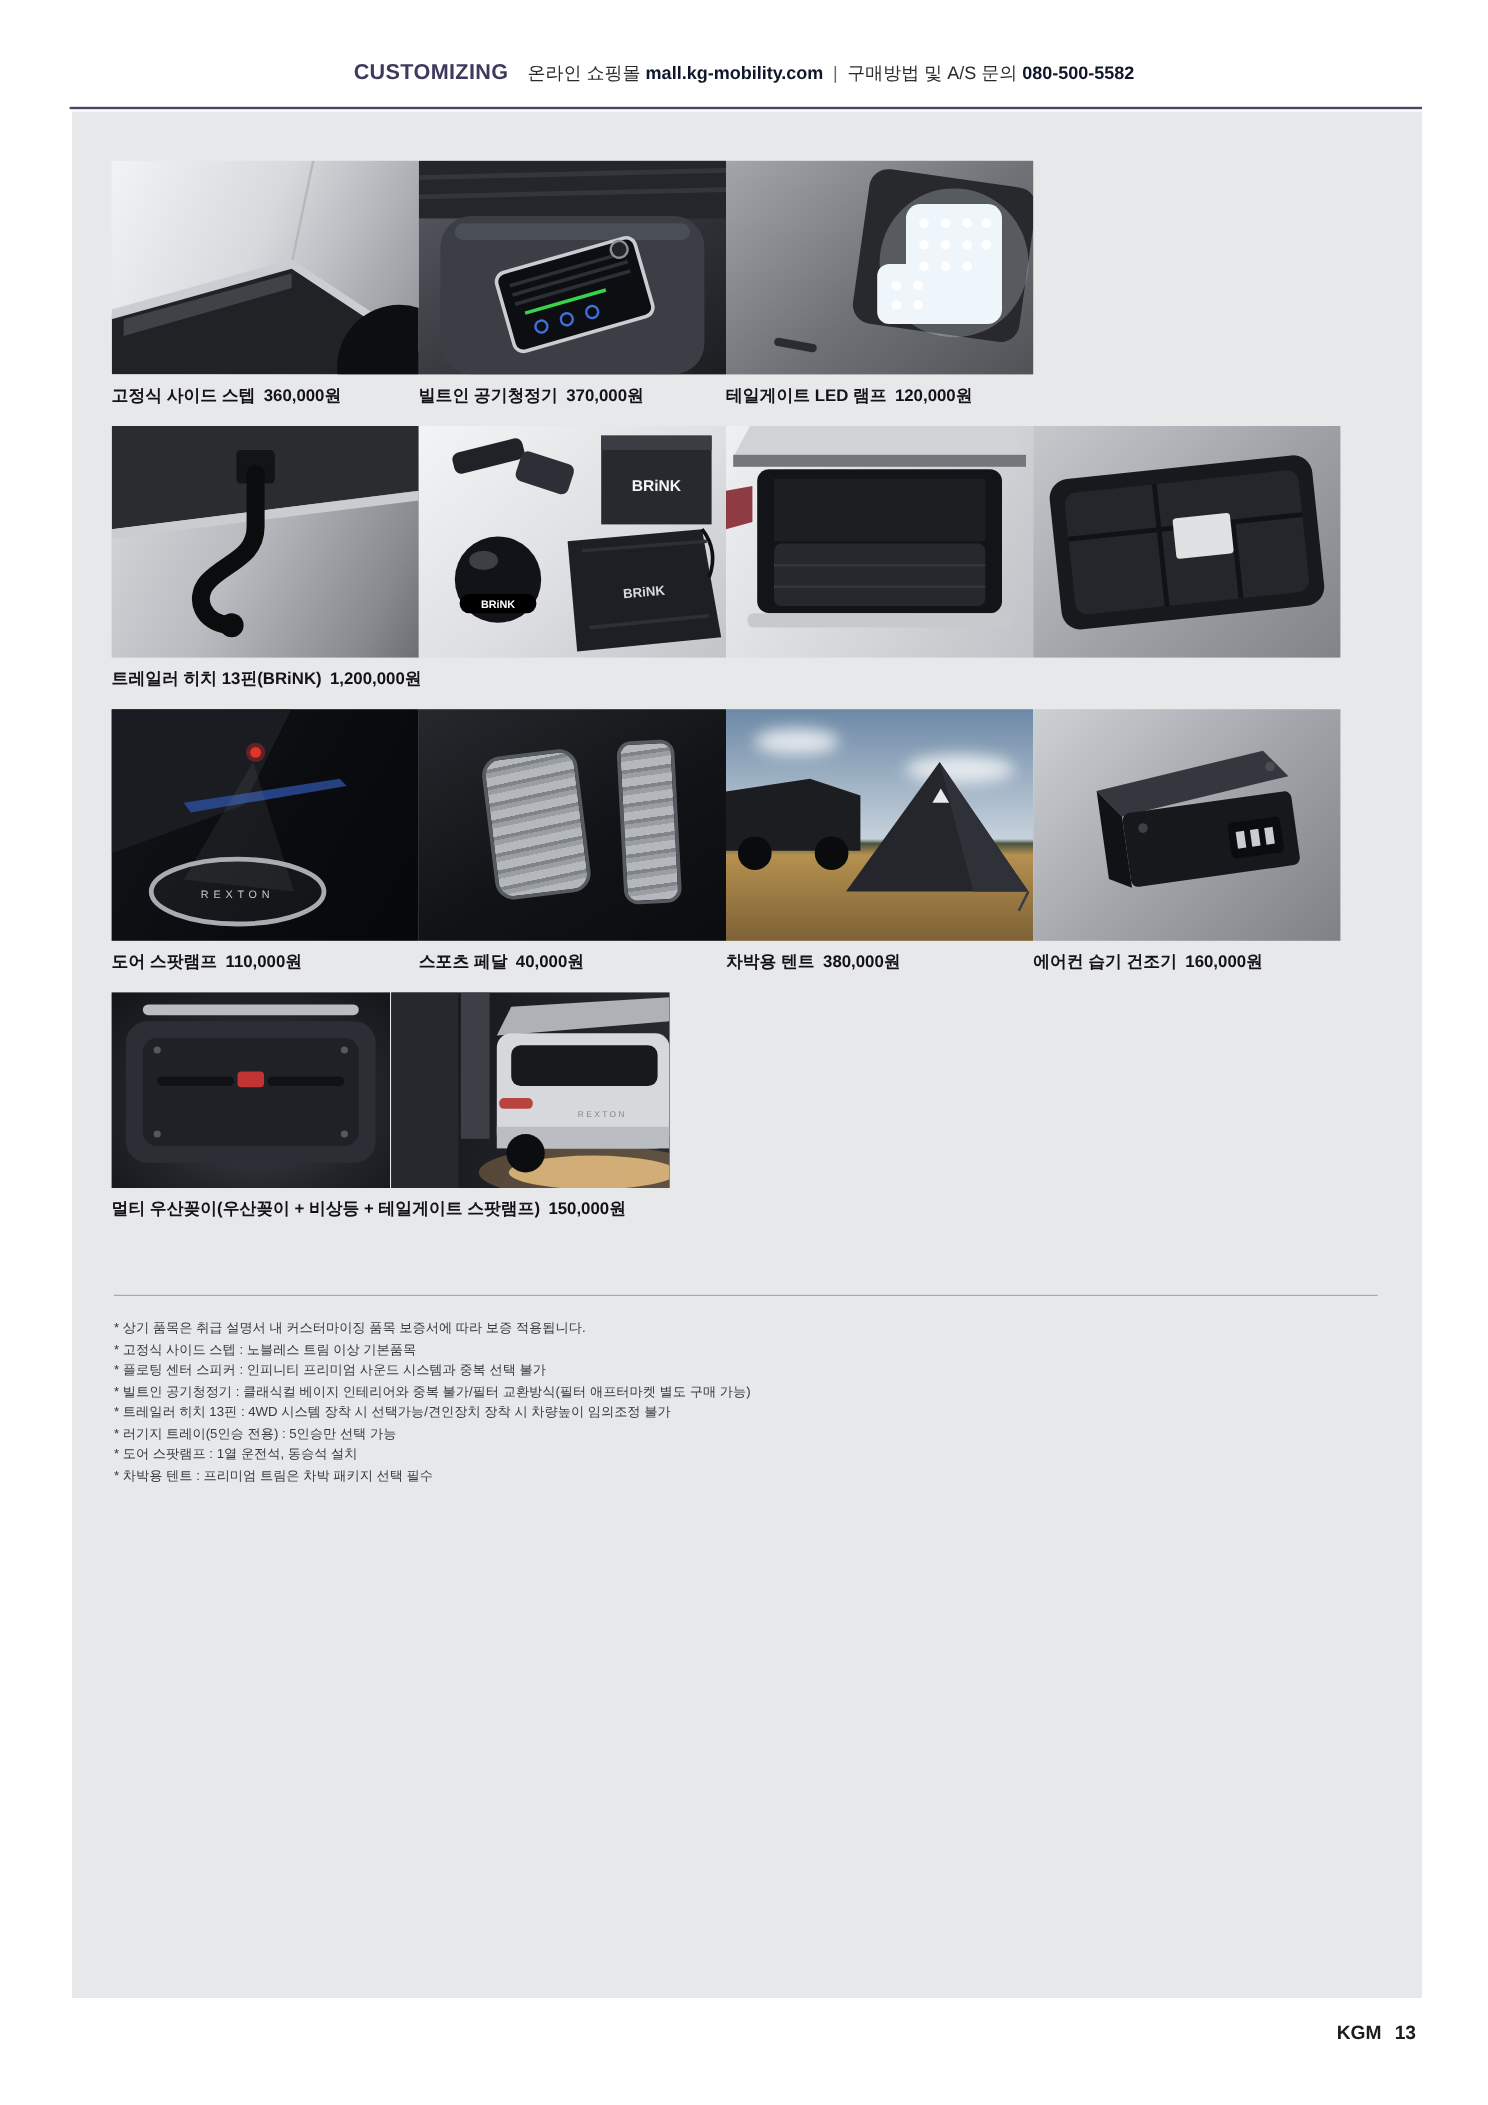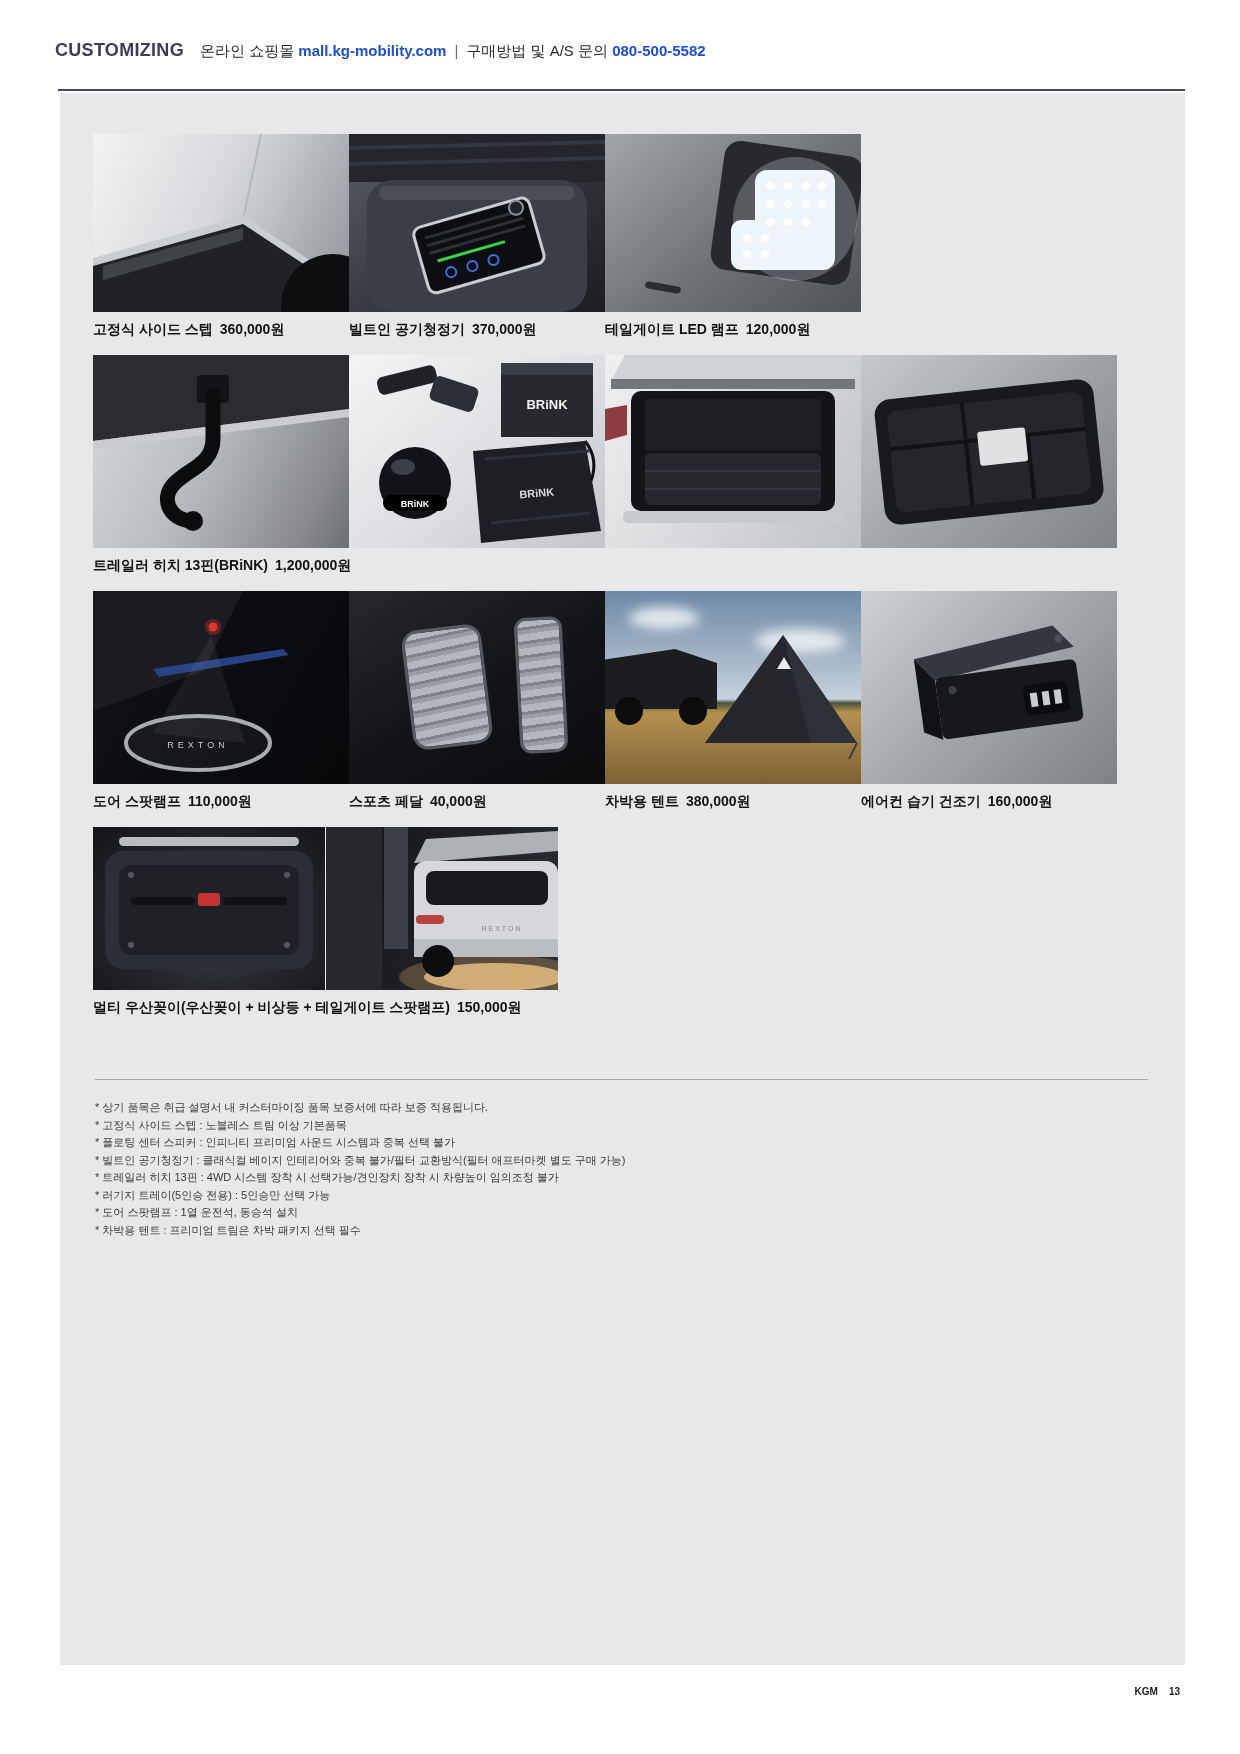--- a/index.html
+++ b/index.html
@@ -1,23 +1,23 @@
 <!DOCTYPE html>
 <html><head>
 <meta charset="utf-8">
 <style>
   html,body{margin:0;padding:0;background:#ffffff;}
   body{font-family:"Liberation Sans","DejaVu Sans",sans-serif;}
   .page{position:relative;width:1240px;height:1754px;background:#ffffff;overflow:hidden;}
 
   
-  .header{position:absolute;left:55px;top:40px;width:1130px;display:flex;justify-content:flex-start;align-items:baseline;gap:16px;}
+  .header{position:absolute;left:55px;top:50px;width:1130px;display:flex;justify-content:center;align-items:baseline;gap:16px;}
   .title{font-size:18px;font-weight:bold;color:#3d3a5b;letter-spacing:.3px;}
   .header-right{font-size:15px;color:#2a2a2c;}
-  .header-right .b{font-weight:bold;color:#1d4ed8;}
+  .header-right .b{font-weight:bold;color:#0f172a;}
   .header-right .sep{color:#6a6a6e;margin:0 8px;}
   .header-rule{position:absolute;left:58px;top:89px;width:1127px;height:2px;background:#49466a;}
 
   
   .panel{position:absolute;left:60px;top:93px;width:1125px;height:1572px;background:#e7e8ea;}
   .content{padding-top:41px;}
   .grid{margin-left:33px;display:flex;gap:0;}
   .caprow{margin-left:33px;display:flex;}
   .cell{width:256px;}
   .ph{position:relative;width:256px;overflow:hidden;}
@@ -47,21 +47,21 @@
   .pedal{position:absolute;border:3px solid #565a61;background:repeating-linear-gradient(175deg,#b4b8bd 0 7px,#7f838a 7px 10px,#9a9ea4 10px 14px);}
   .pedal-brake{left:58px;top:36px;width:74px;height:114px;border-radius:16px;transform:rotate(-7deg);}
   .pedal-accel{left:168px;top:26px;width:42px;height:130px;border-radius:12px;transform:rotate(-3deg);}
   .cloud{position:absolute;background:#f1f4f6;border-radius:50%;filter:blur(6px);opacity:.85;}
 
   
   .notes-divider{margin:46px 0 0 35px;width:1053px;height:1px;background:#a7a8ac;}
   .notes{margin:19px 0 0 35px;font-size:11px;line-height:17.5px;color:#39393b;}
 
   
-  .pagefoot{position:absolute;top:1686px;right:60px;font-size:10px;font-weight:bold;color:#1c1c1e;}
+  .pagefoot{position:absolute;top:1686px;right:60px;font-size:16px;font-weight:bold;color:#1c1c1e;}
   .pagefoot .num{margin-left:11px;}
 </style>
 </head>
 <body>
 
 <div class="page">
 
   <div class="header">
     <div class="title">CUSTOMIZING</div>
     <div class="header-right"><span>온라인 쇼핑몰 </span><span class="b">mall.kg-mobility.com</span><span class="sep">|</span><span>구매방법 및 A/S 문의 </span><span class="b">080-500-5582</span></div>

